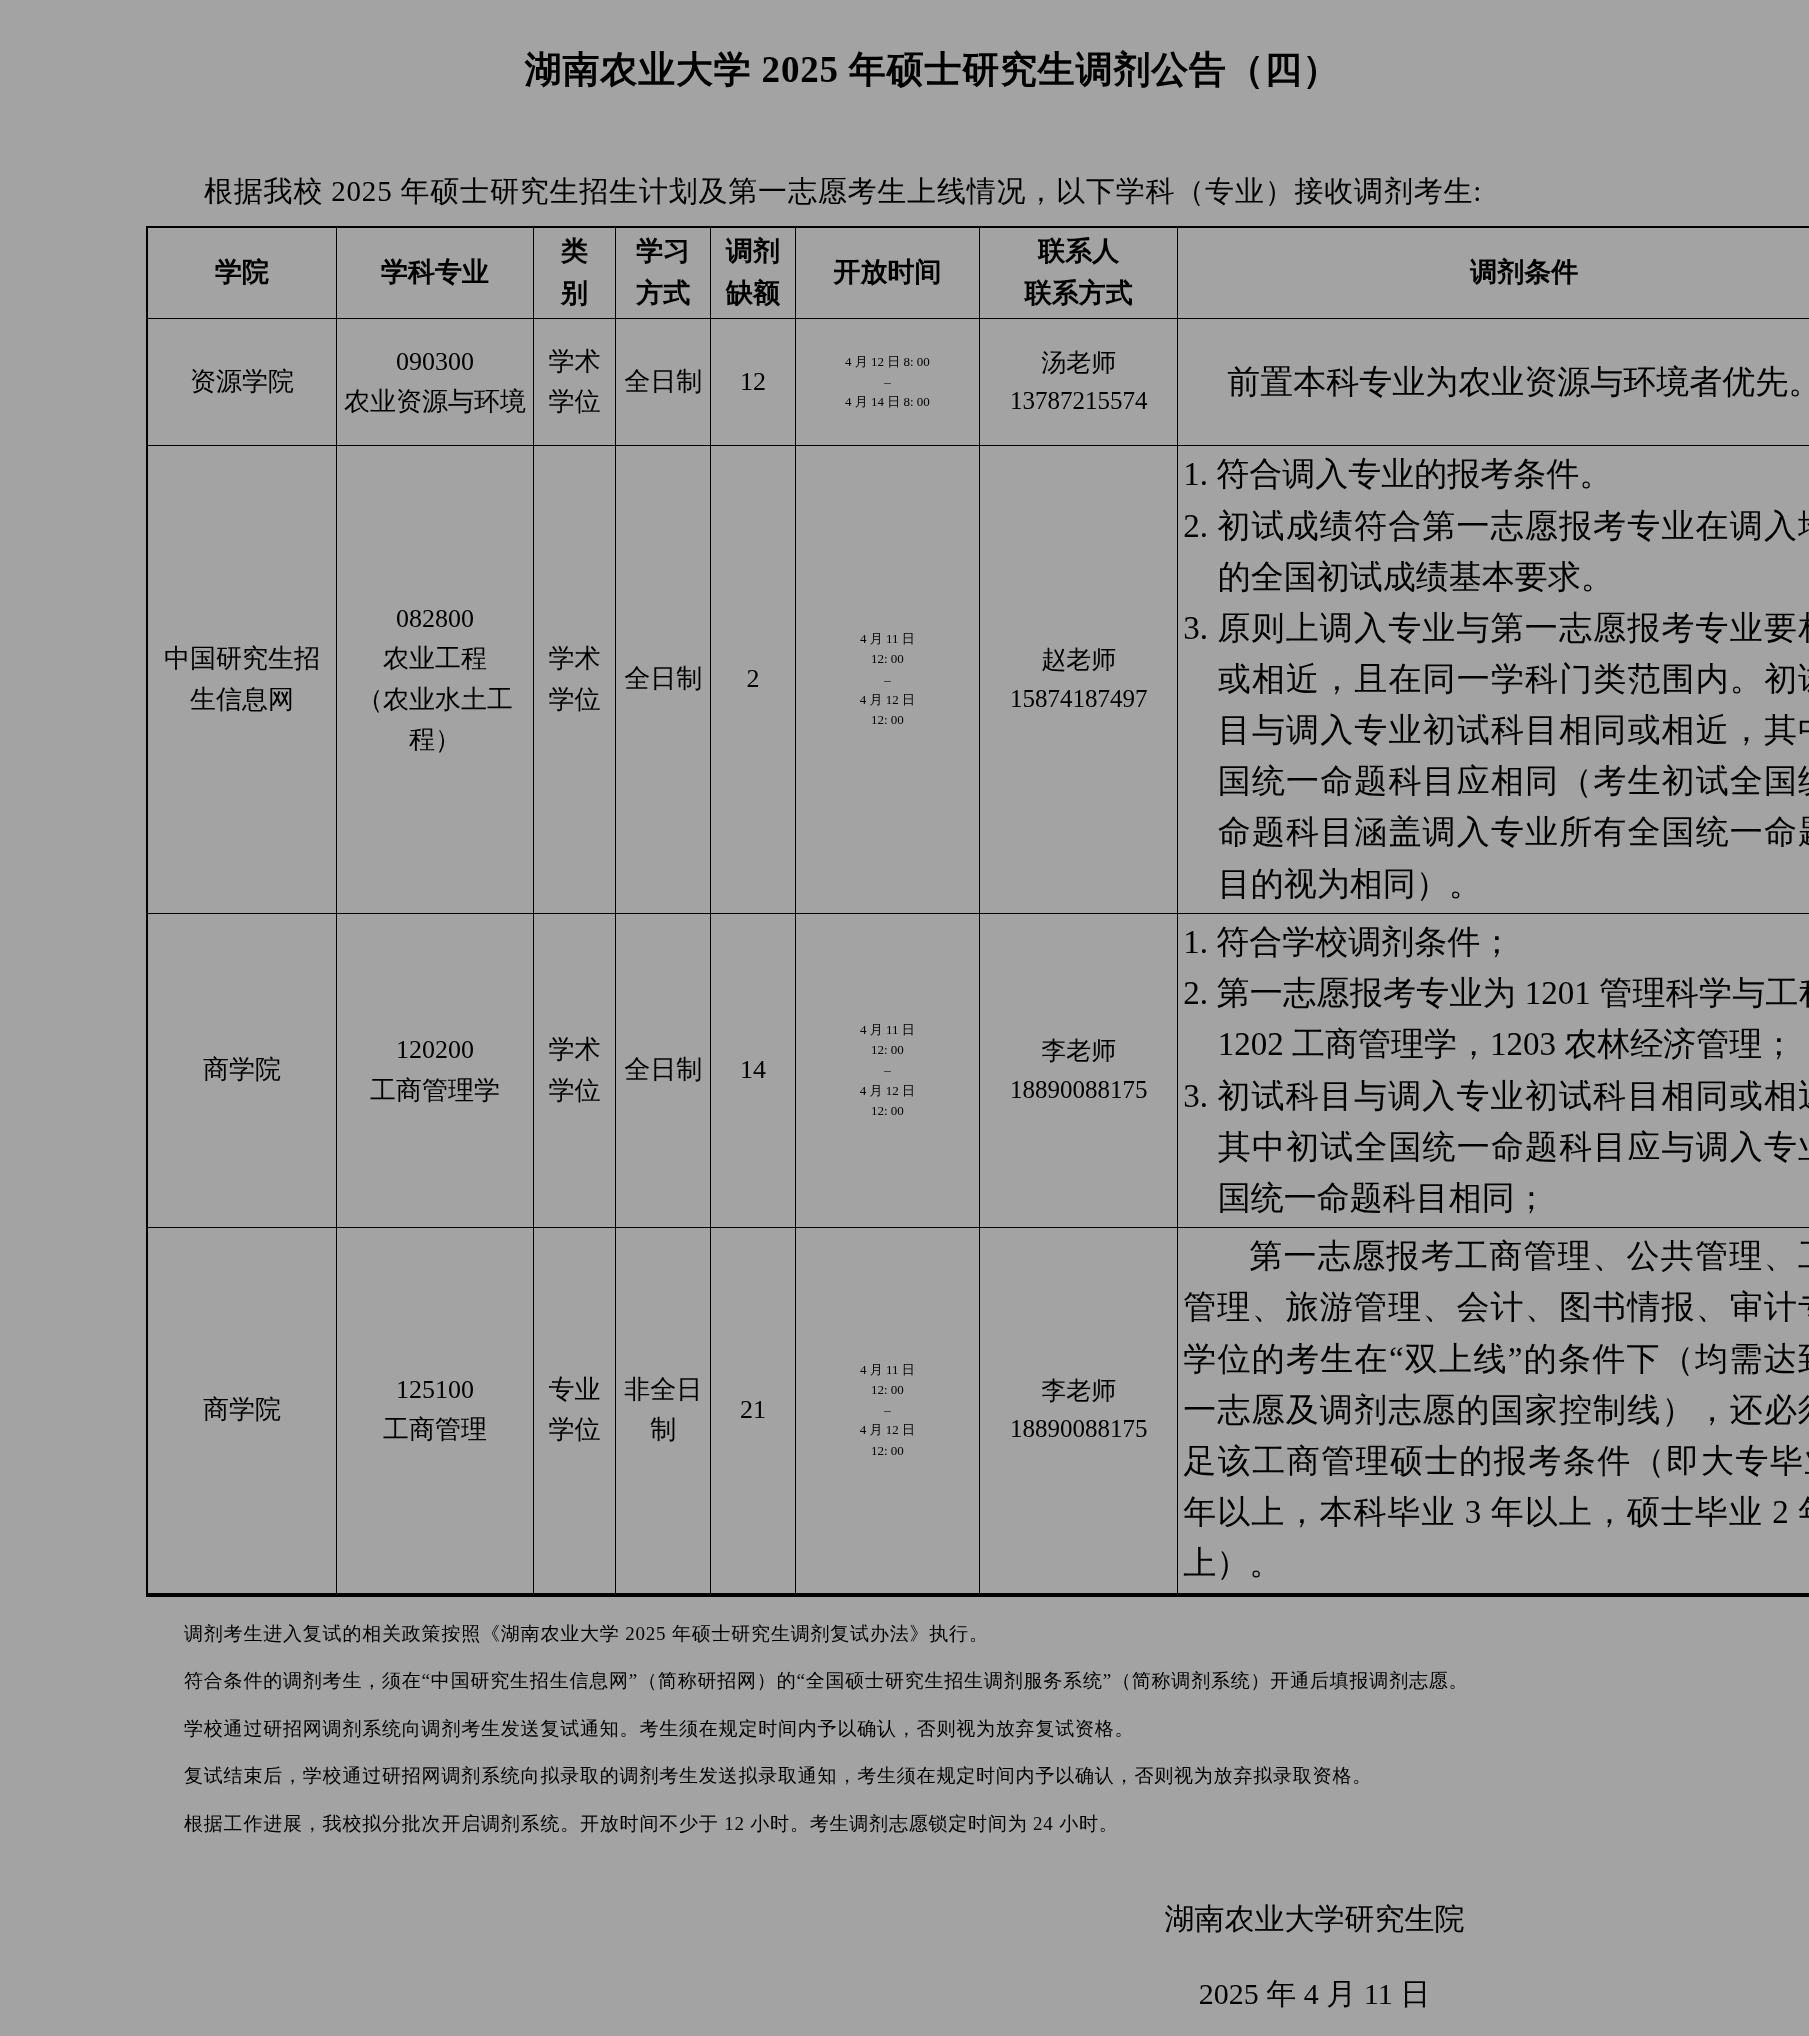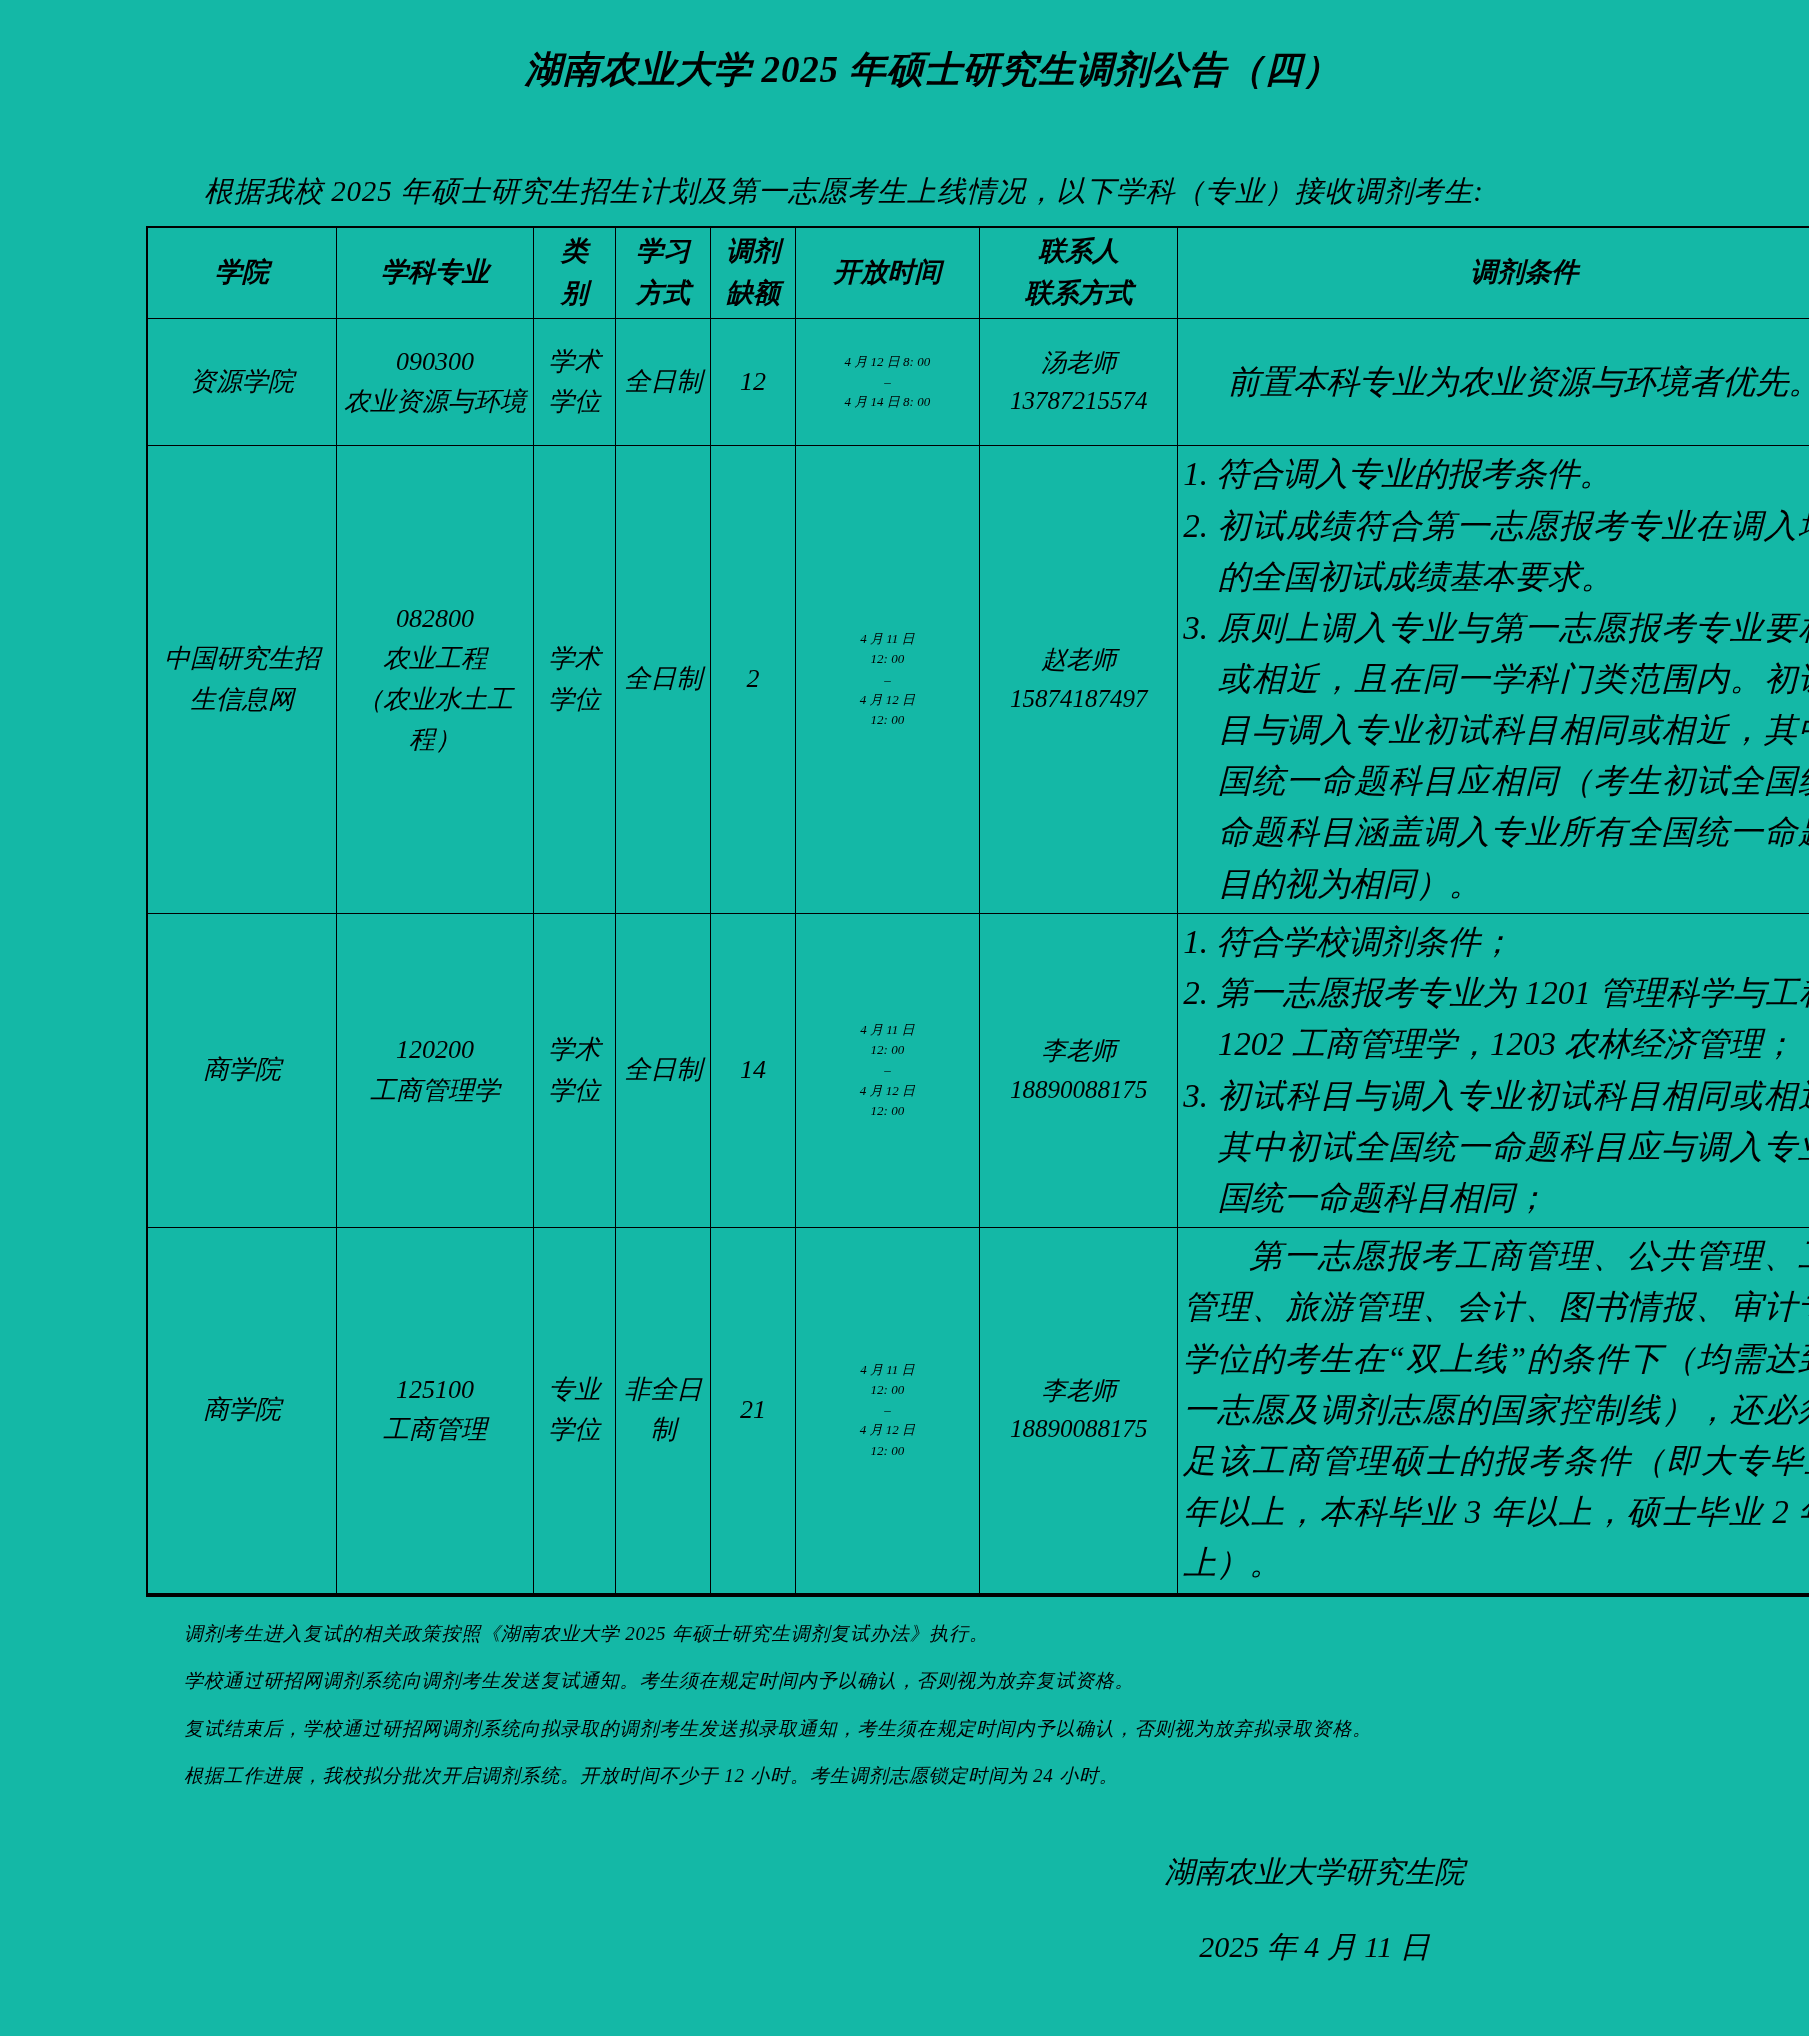--- a/index.html
+++ b/index.html
@@ -1,22 +1,21 @@
 <!DOCTYPE html>
 <html style="font-size:13px"><head>
 <meta charset="utf-8">
 <style>
   html,body{margin:0;padding:0;background:#ffffff;}
   .page{
     width:1810px;height:2036px;box-sizing:border-box;
-    background:#14b8a6;color:#000;
+    background:#a3a3a3;color:#000;
     padding:45px 91px 32px 146px;
     font-family:"Liberation Serif","DejaVu Serif",serif;
     overflow:hidden;
-    font-style:italic;
   }
   .doc-title{
     margin:0;padding:0;
     font-size:37px;font-weight:bold;text-align:center;line-height:1.35;
     letter-spacing:0.8px;
   }
   .intro{
     margin:63px 0 1.6px 0;
     font-size:29px;line-height:2.3;letter-spacing:0.8px;
     text-align:justify;text-indent:2em;
@@ -172,20 +171,21 @@
 18890088175</td>
         <td class="cond">
           <div class="cond-par">第一志愿报考工商管理、公共管理、工程管理、旅游管理、会计、图书情报、审计专业学位的考生在“双上线”的条件下（均需达到第一志愿及调剂志愿的国家控制线），还必须满足该工商管理硕士的报考条件（即大专毕业 5 年以上，本科毕业 3 年以上，硕士毕业 2 年以上）。</div>
         </td>
       </tr>
     </tbody>
   </table>
 
   <div class="paragraphs">
     <p>调剂考生进入复试的相关政策按照《湖南农业大学 2025 年硕士研究生调剂复试办法》执行。</p>
+    <p>符合条件的调剂考生，须在“中国研究生招生信息网”（简称研招网）的“全国硕士研究生招生调剂服务系统”（简称调剂系统）开通后填报调剂志愿。</p>
     <p>学校通过研招网调剂系统向调剂考生发送复试通知。考生须在规定时间内予以确认，否则视为放弃复试资格。</p>
     <p>复试结束后，学校通过研招网调剂系统向拟录取的调剂考生发送拟录取通知，考生须在规定时间内予以确认，否则视为放弃拟录取资格。</p>
     <p>根据工作进展，我校拟分批次开启调剂系统。开放时间不少于 12 小时。考生调剂志愿锁定时间为 24 小时。</p>
   </div>
 
   <div class="signature">
     <div>湖南农业大学研究生院</div>
     <div>2025 年 4 月 11 日</div>
   </div>
 

